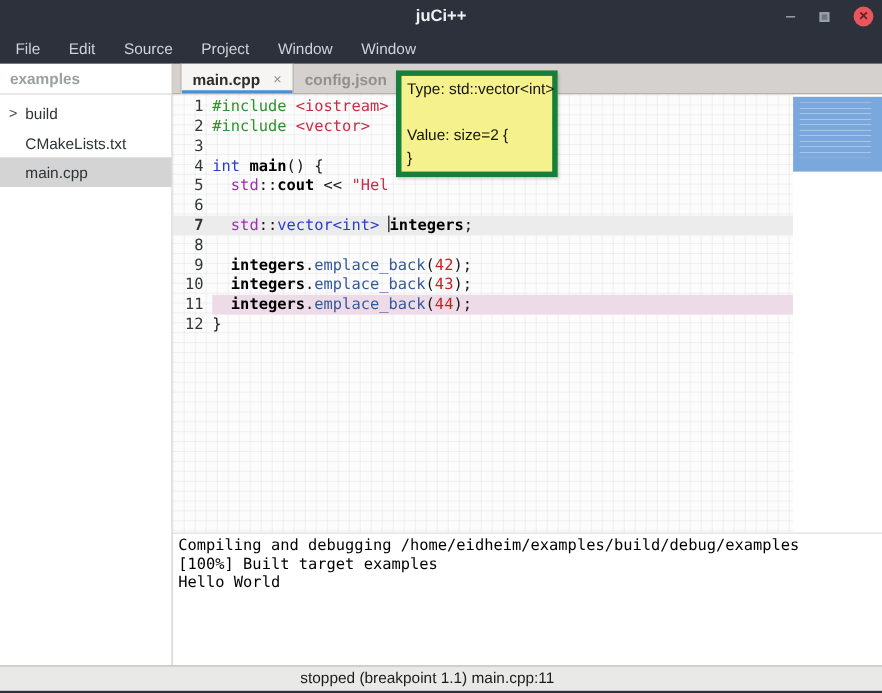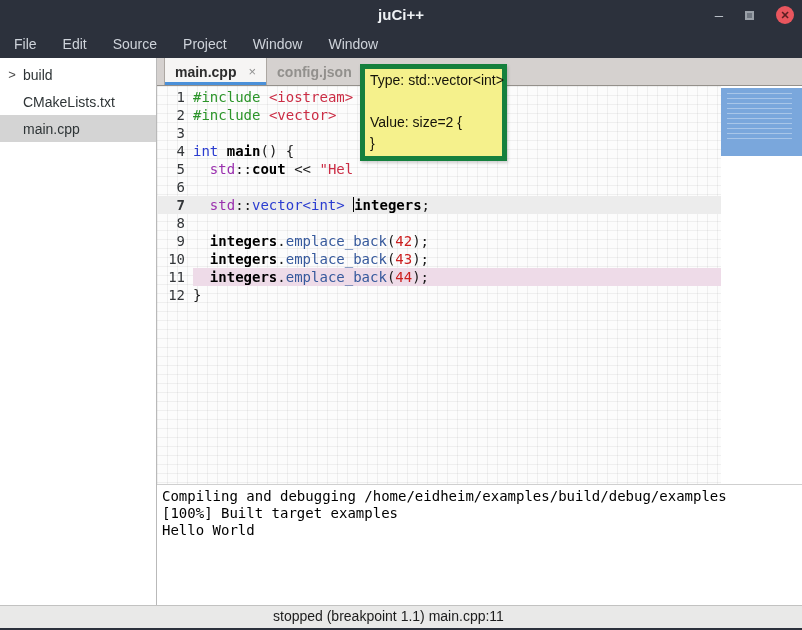--- a/index.html
+++ b/index.html
@@ -124,20 +124,21 @@
       <span class="menu-item">Edit</span>
       <span class="menu-item">Source</span>
       <span class="menu-item">Project</span>
       <span class="menu-item">Window</span>
       <span class="menu-item">Window</span>
     </div>
 
   <div class="main">
 
     <div class="sidebar">
+      <div class="sidebar-header">examples</div>
       <div class="tree">
           <div class="tree-row">
             <span class="tree-chevron">&gt;</span>
             <span class="tree-label">build</span>
           </div>
           <div class="tree-row">
             <span class="tree-spacer"></span>
             <span class="tree-label">CMakeLists.txt</span>
           </div>
           <div class="tree-row selected">

